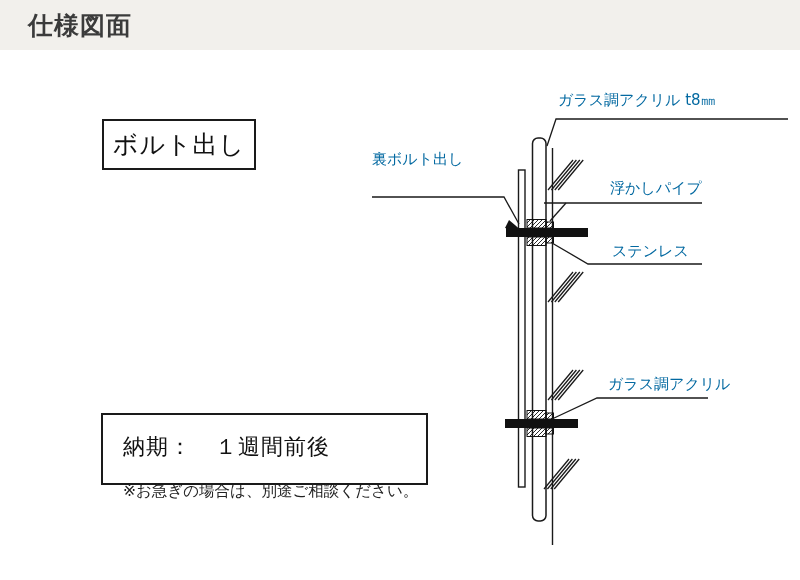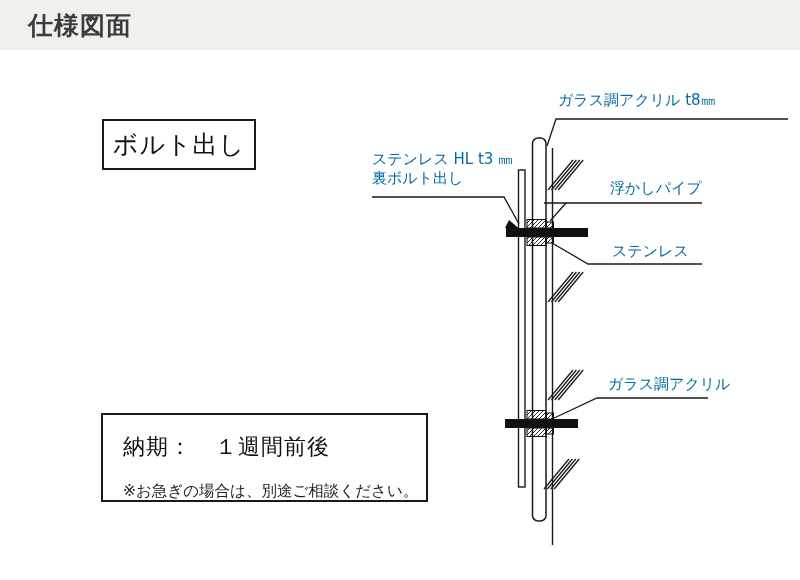--- a/index.html
+++ b/index.html
@@ -23,21 +23,21 @@
   .canvas{position:absolute;left:0;top:50px;width:800px;height:530px;background:#fff;}
   
   .variant-box{
     position:absolute;left:102px;top:49px;width:150px;height:47px;
     border:2px solid #1a1a1a;
     display:flex;align-items:center;justify-content:center;
     font-size:25px;color:#111;letter-spacing:1px;margin-top:20px;
   }
   
   .delivery-box{
-    position:absolute;left:101px;top:363px;width:327px;height:89px;
+    position:absolute;left:101px;top:363px;width:327px;height:72px;
     border:2px solid #1a1a1a;box-sizing:border-box;
     padding:17px 0 0 20px;
   }
   .delivery-line1{font-size:22px;color:#111;letter-spacing:1px;}
   .delivery-note{font-size:15.5px;color:#222;margin-top:19px;}
   
   .dlabel{position:absolute;font-size:15px;color:#0369a1;white-space:nowrap;line-height:19px;}
   .lbl-acrylic{left:558px;top:41px;}
   .lbl-stainless{left:372px;top:100px;}
   .lbl-pipe{left:610px;top:129px;font-family:Liberation Serif, serif;}
@@ -58,21 +58,20 @@
     <span>ボルト出し</span>
   </div>
 
   <div class="delivery-box">
     <div class="delivery-line1">納期：　１週間前後</div>
     <div class="delivery-note">※お急ぎの場合は、別途ご相談ください。</div>
   </div>
 
   <div class="dlabel lbl-acrylic">ガラス調アクリル t8㎜</div>
   <div class="dlabel lbl-stainless">
-    <div>ステンレス HL t3 ㎜</div>
     <div>裏ボルト出し</div>
   </div>
   <div class="dlabel lbl-pipe">浮かしパイプ</div>
   <div class="dlabel lbl-nut">ステンレス</div>
   <div class="dlabel lbl-stud">ガラス調アクリル</div>
 
   <svg class="drawing" width="800" height="530" viewBox="0 0 800 530">
     <defs>
       <pattern id="hatch" width="4" height="4" patternUnits="userSpaceOnUse">
         <path d="M0 4 L4 0" stroke="#111" stroke-width="0.9" fill="none"></path>

